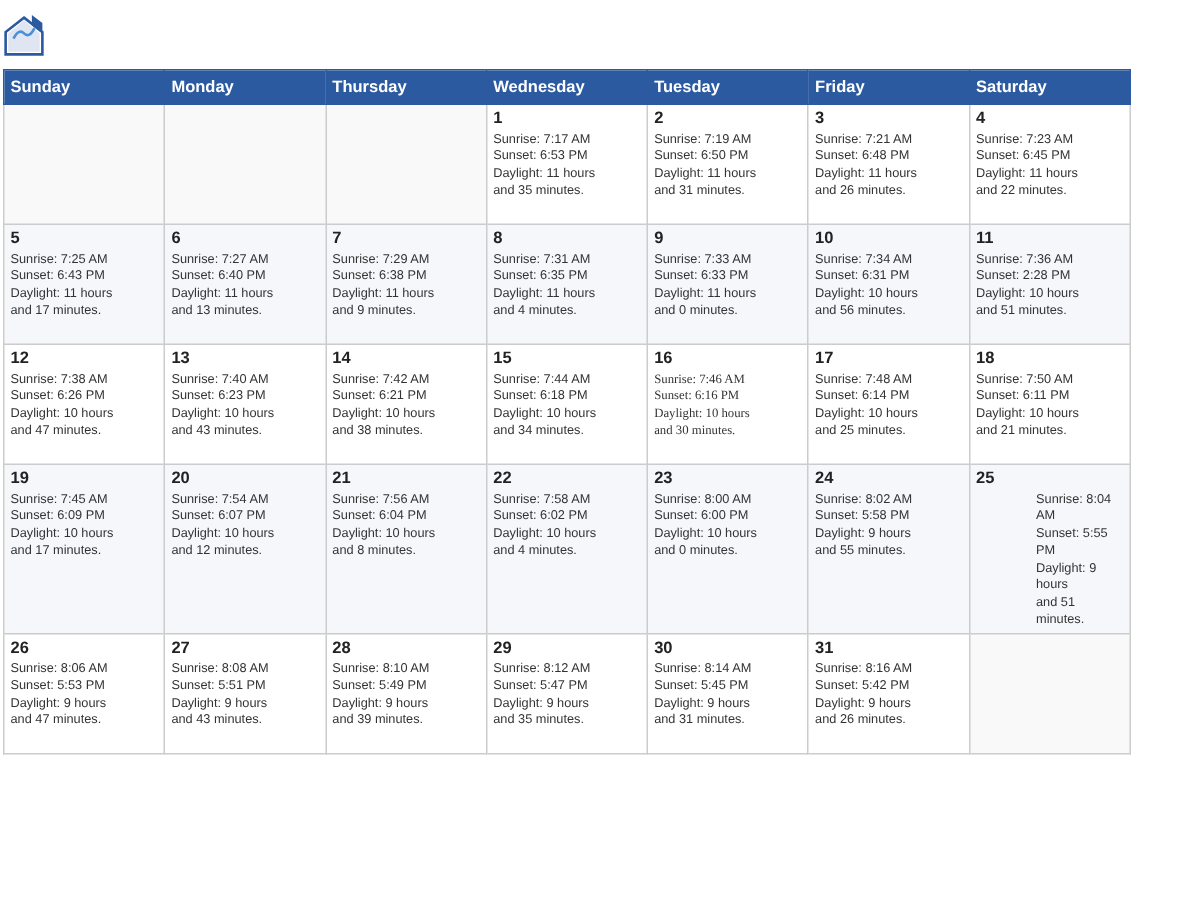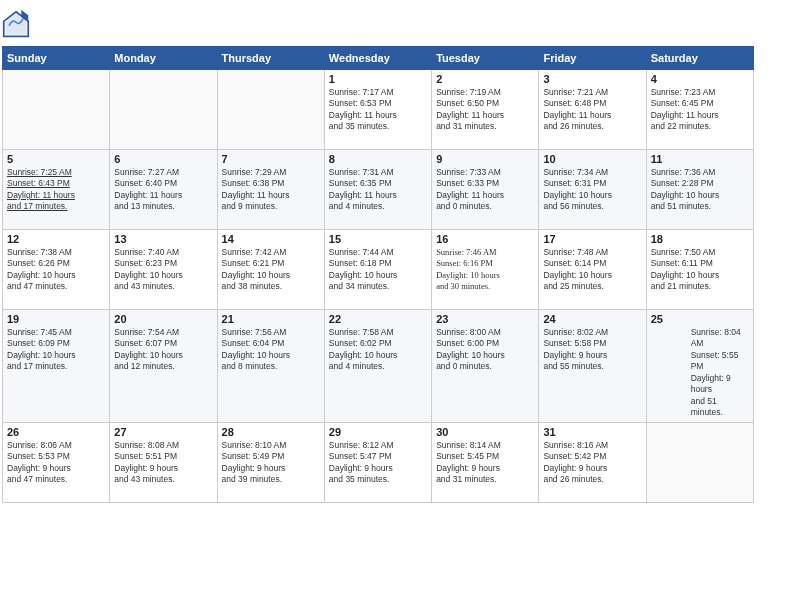--- a/index.html
+++ b/index.html
@@ -150,21 +150,21 @@
             <span class="day-num">4</span>
             <div class="cell-text" style="white-space: pre-line;">Sunrise: 7:23 AM
 Sunset: 6:45 PM
 Daylight: 11 hours
 and 22 minutes.</div>
           </td>
         </tr>
         <tr>
           <td>
             <span class="day-num">5</span>
-            <div class="cell-text" style="white-space: pre-line; text-decoration: underline;">Sunrise: 7:25 AM
+            <div class="cell-text" style="white-space: pre-line;">Sunrise: 7:25 AM
 Sunset: 6:43 PM
 Daylight: 11 hours
 and 17 minutes.</div>
           </td>
           <td>
             <span class="day-num">6</span>
             <div class="cell-text" style="white-space: pre-line;">Sunrise: 7:27 AM
 Sunset: 6:40 PM
 Daylight: 11 hours
 and 13 minutes.</div>

